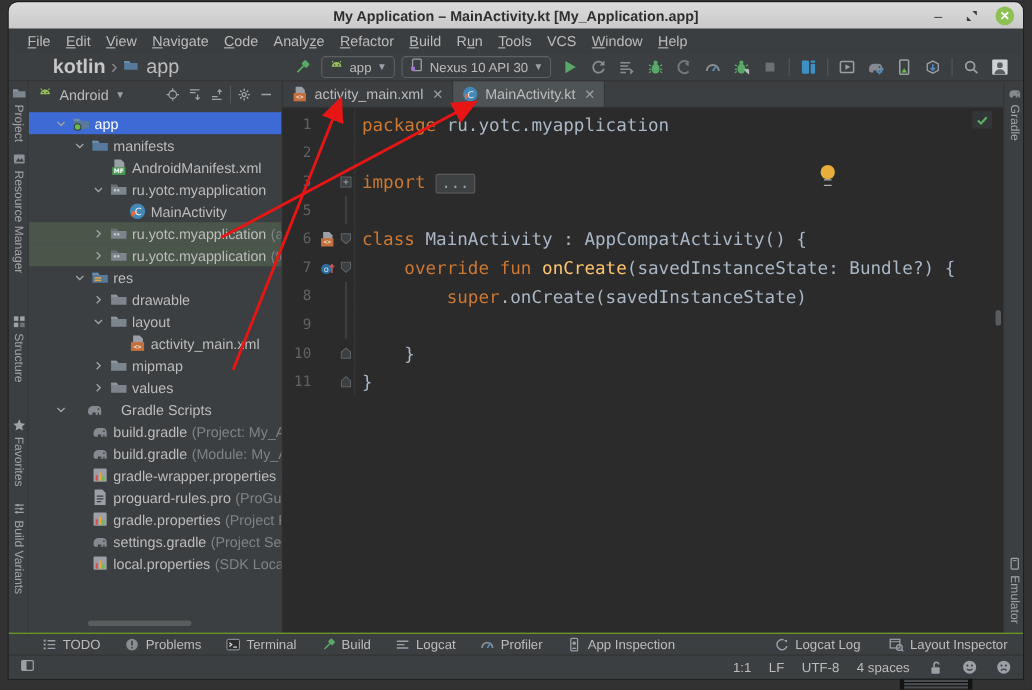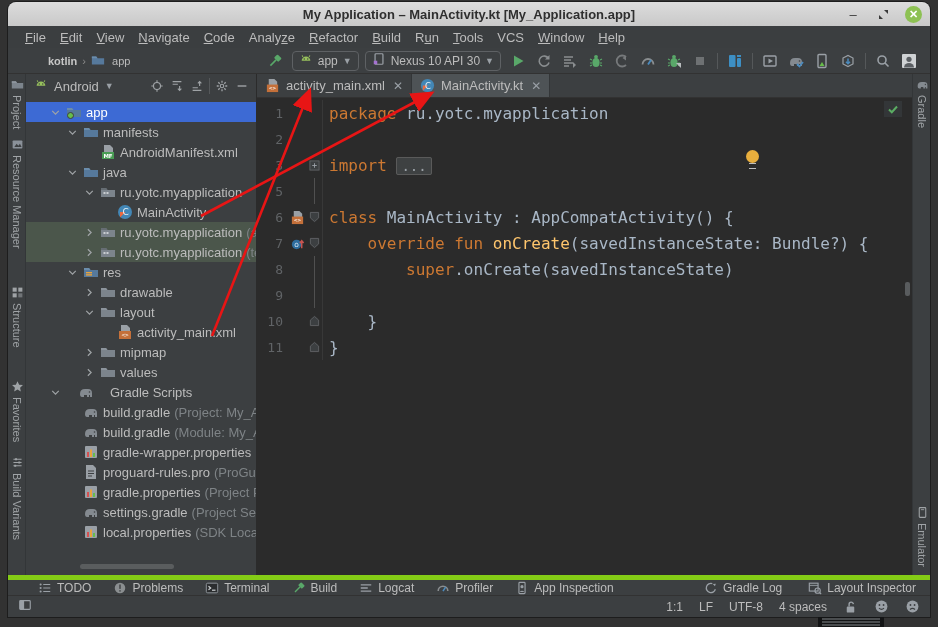--- a/index.html
+++ b/index.html
@@ -17,21 +17,21 @@
   .wc { width:16px; height:16px; display:flex; align-items:center; justify-content:center; font-size:13px; color:#3a3a3a; cursor:default; }
   .wc-close { width:17px; height:17px; border-radius:50%; background:#8dc153; color:#fff; font-size:11px; font-weight:bold; }
 
   
   .menubar { height:22px; background:#3b3e40; display:flex; align-items:center; padding-left:10px; }
   .menu-item { color:#bcbcbc; font-size:13px; padding:0 7px; cursor:default; }
   .menu-item u { text-decoration:underline; }
 
   
   .toolbar { height:26px; background:#3c3f41; display:flex; align-items:center; border-bottom:1px solid #323232; }
-  .crumbs { display:flex; align-items:center; gap:5px; padding-left:40px; font-size:11px; color:#bcbcbc; }
+  .crumbs { display:flex; align-items:center; gap:5px; padding-left:40px; font-size:18px; color:#bcbcbc; }
   .crumb-root { font-weight:bold; color:#c7c7c7; }
   .crumb-sep { color:#8a8a8a; }
   .toolbar-right { margin-left:auto; display:flex; align-items:center; gap:6px; padding-right:10px; }
   .combo { display:flex; align-items:center; gap:5px; border:1px solid #5e6164; border-radius:4px;
            height:20px; padding:0 6px; color:#bcbcbc; font-size:12px; }
   .caret { color:#9aa0a6; font-size:9px; }
   .tbtn { width:22px; height:22px; display:flex; align-items:center; justify-content:center; }
   .tsep { width:1px; height:16px; background:#55585a; margin:0 2px; }
   svg.ic { display:block; }
 
@@ -74,21 +74,21 @@
   .tk-fn { color:#FFC66D; }
   .tk-res { color:#9876AA; font-style:italic; }
   .tk-fold { background:#3e4142; border:1px solid #5a5a5a; color:#9aa0a6; border-radius:2px; padding:0 4px; font-size:14px; }
   .inspect-ok { position:absolute; top:3px; right:10px; width:18px; height:16px; background:#333638; display:flex; align-items:center; justify-content:center; }
   .bulb { position:absolute; left:489px; top:52px; width:13px; height:13px; background:#E8AE3D; border-radius:50%; }
   .bulb:after { content:""; position:absolute; left:3px; top:13px; width:7px; height:4px;
                 border-top:1px solid #bdbdbd; border-bottom:1px solid #bdbdbd; }
   .vscroll { position:absolute; right:2px; top:184px; width:5px; height:14px; background:#595c5e; border-radius:2px; }
 
   
-  .toolwinbar { height:20px; background:#3c3f41; border-top:5px solid #84cc16; display:flex; align-items:center;
+  .toolwinbar { height:20px; background:#3c3f41; border-top:1px solid #84cc16; display:flex; align-items:center;
                 font-size:12px; color:#bcbcbc; padding:0 14px 0 30px; }
   .twb-item { display:flex; align-items:center; gap:5px; margin-right:22px; cursor:default; }
   .twb-right { margin-left:auto; display:flex; align-items:center; }
   .twb-right .twb-item { margin-right:0; margin-left:26px; }
   .statusbar { height:22px; background:#3c3f41; border-top:1px solid #323232; display:flex; align-items:center;
                font-size:12px; color:#bcbcbc; padding:0 10px; }
   .sb-msg { margin-left:8px; }
   .sb-right { margin-left:auto; display:flex; align-items:center; gap:16px;text-align:center; }
 
   
@@ -452,34 +452,20 @@
             <span class="tchev"></span>
             <span class="tico" style="display: inline-flex;">
               <svg class="ic" width="16" height="16" viewBox="0 0 16 16">
                 <path d="M4 1h6l3 3v5H4z" fill="#9aa0a6"></path>
                 <rect x="2" y="8" width="12" height="7" fill="#499C54"></rect>
                 <text x="8" y="13.6" font-size="5.5" fill="#fff" text-anchor="middle" font-family="DejaVu Sans, sans-serif" font-weight="bold">MF</text>
               </svg>
             </span>
             <span>AndroidManifest.xml</span>
           </div>
-          <div class="trow" style="padding-left: 40px;">
-            <span class="tchev">
-              <svg class="ic" width="13" height="13" viewBox="0 0 16 16">
-                <path d="M4 6l4 4 4-4" stroke="#9fa3a6" stroke-width="1.5" fill="none"></path>
-              </svg>
-            </span>
-            <span class="tico" style="display: inline-flex;">
-              <svg class="ic" width="16" height="16" viewBox="0 0 16 16">
-                <path d="M1 4h5l1.5 2H15v7H1z" fill="#56799c"></path>
-                <path d="M1 4h5l1.5 2H1z" fill="#6b8dac"></path>
-              </svg>
-            </span>
-            <span>java</span>
-          </div>
           <div class="trow" style="padding-left: 57px;">
             <span class="tchev">
               <svg class="ic" width="13" height="13" viewBox="0 0 16 16">
                 <path d="M4 6l4 4 4-4" stroke="#9fa3a6" stroke-width="1.5" fill="none"></path>
               </svg>
             </span>
             <span class="tico" style="display: inline-flex;">
               <svg class="ic" width="16" height="16" viewBox="0 0 16 16">
                 <path d="M1 4h5l1.5 2H15v7H1z" fill="#7c848c"></path>
                 <path d="M1 4h5l1.5 2H1z" fill="#666d73"></path>
@@ -953,21 +939,21 @@
         </div>
       </div>
     <div class="twb-right" id="bbar-right">
         <div class="twb-item">
           <span style="display: inline-flex;">
             <svg class="ic" width="14" height="14" viewBox="0 0 16 16">
               <path d="M13 9.5A5.3 5.3 0 1 1 9.5 2.9" stroke="#9aa0a6" stroke-width="1.5" fill="none"></path>
               <path d="M13.5 3l-3.5.5L12.5 6z" fill="#9aa0a6"></path>
             </svg>
           </span>
-          <span>Gradle Log</span>
+          <span>Logcat Log</span>
         </div>
         <div class="twb-item">
           <span style="display: inline-flex;">
             <svg class="ic" width="14" height="14" viewBox="0 0 16 16">
               <rect x="1.5" y="2.5" width="10" height="9" stroke="#9aa0a6" fill="none" stroke-width="1.3"></rect>
               <path d="M1.5 5h10" stroke="#9aa0a6"></path>
               <circle cx="11" cy="11" r="3" stroke="#9aa0a6" fill="none" stroke-width="1.3"></circle>
               <path d="M13.2 13.2 15 15" stroke="#9aa0a6" stroke-width="1.4"></path>
             </svg>
           </span>

